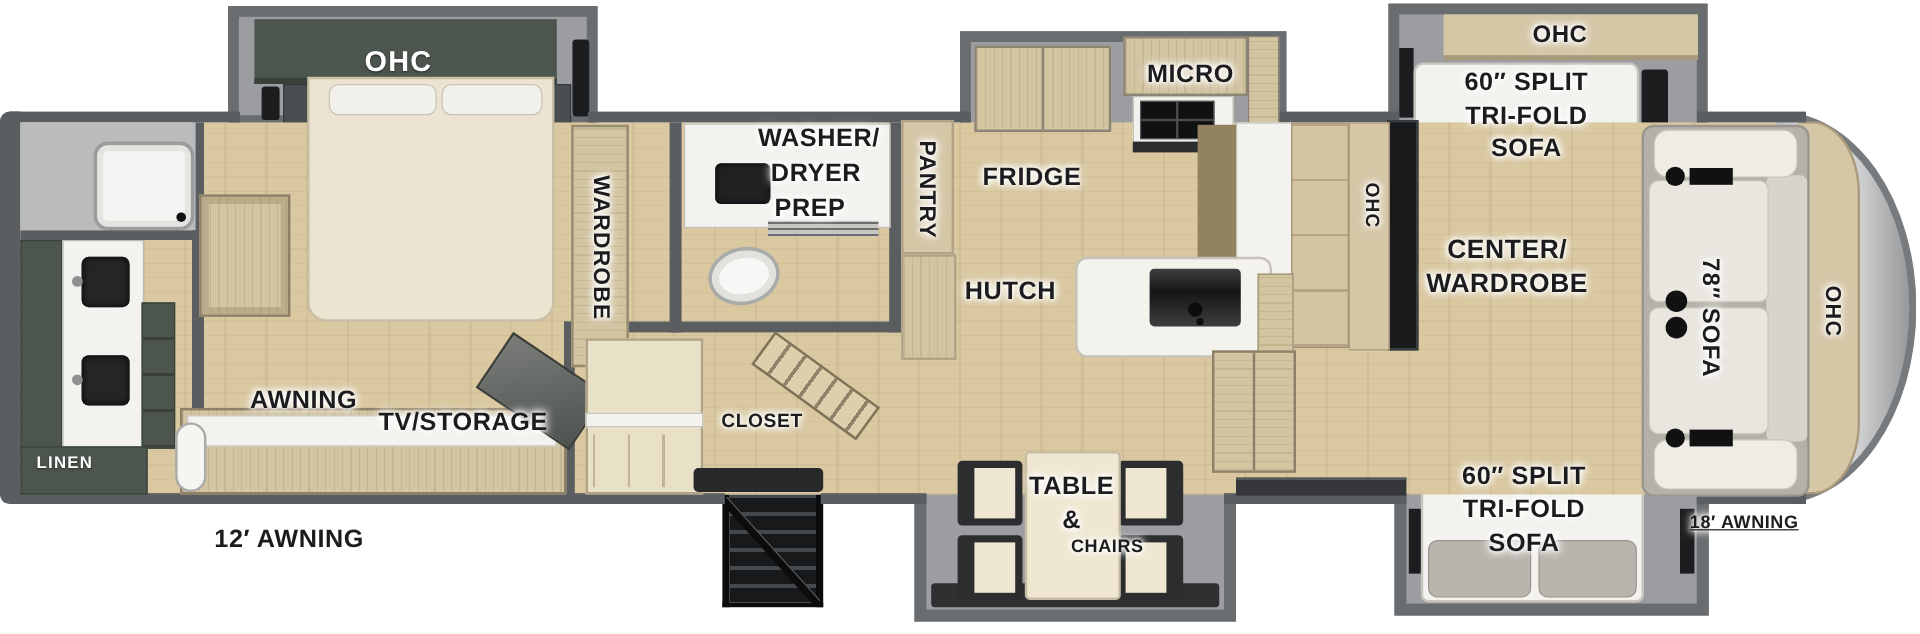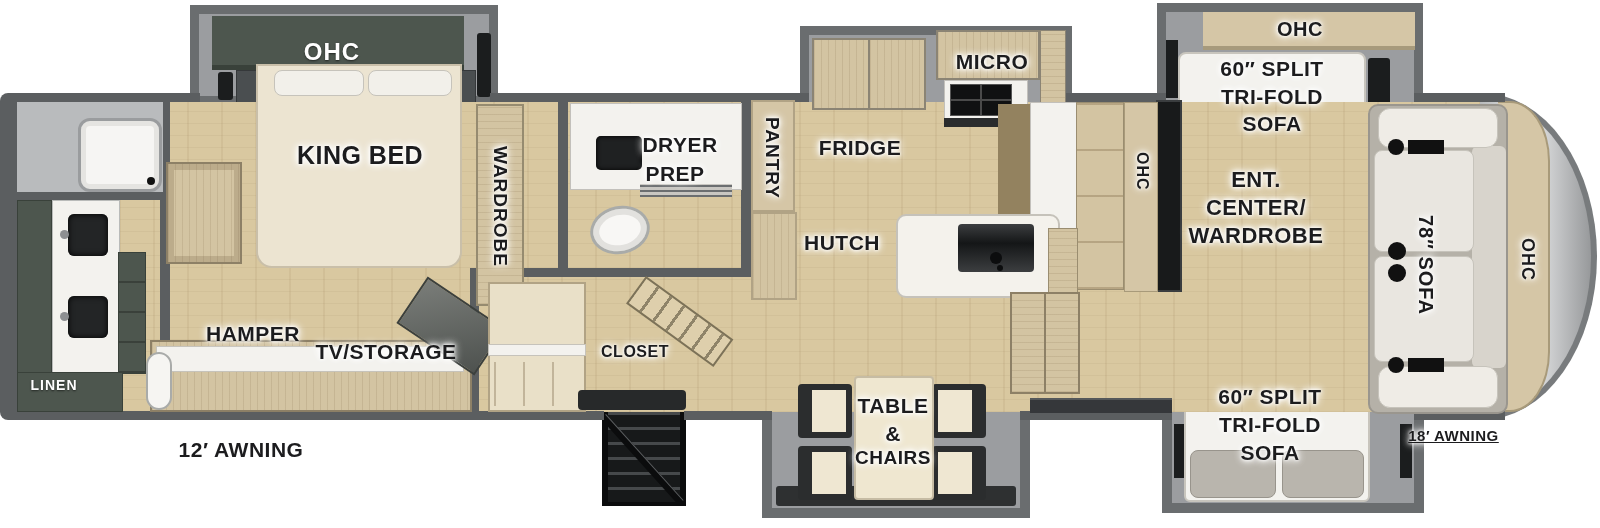--- a/index.html
+++ b/index.html
@@ -158,41 +158,40 @@
   <div class="abs" style="left:1374px;top:150px;width:100px;height:102px;background:#e9e6e0;border:1px solid #c6c3bb;border-radius:8px;"></div>
   <div class="abs" style="left:1374px;top:256px;width:100px;height:106px;background:#e9e6e0;border:1px solid #c6c3bb;border-radius:8px;"></div>
   <div class="abs" style="left:1408px;top:140px;width:36px;height:14px;background:#111;"></div>
   <div class="abs" style="left:1388px;top:139px;width:16px;height:16px;background:#111;border-radius:50%;"></div>
   <div class="abs" style="left:1388px;top:242px;width:18px;height:18px;background:#111;border-radius:50%;"></div>
   <div class="abs" style="left:1388px;top:264px;width:18px;height:18px;background:#111;border-radius:50%;"></div>
   <div class="abs" style="left:1408px;top:358px;width:36px;height:14px;background:#111;"></div>
   <div class="abs" style="left:1388px;top:357px;width:16px;height:16px;background:#111;border-radius:50%;"></div>
 
   <div class="abs wlbl" style="left:262px;top:38px;width:140px;font-size:24px;">OHC</div>
-  <div class="abs lbl" style="left:268px;top:142px;width:184px;font-size:25px;">KING BED</div>
   <div class="abs vlbl" style="left:480px;top:112px;width:40px;height:188px;font-size:19px;">WARDROBE</div>
   <div class="abs wlbl" style="left:6px;top:377px;width:96px;font-size:14px;">LINEN</div>
-  <div class="abs lbl" style="left:193px;top:322px;width:120px;font-size:21px;">HAMPER</div>
+  <div class="abs lbl" style="left:193px;top:322px;width:120px;font-size:21px;">AWNING</div>
   <div class="abs lbl" style="left:296px;top:340px;width:180px;font-size:21px;">TV/STORAGE</div>
+  <div class="abs lbl" style="left:600px;top:104px;width:165px;font-size:21px;">WASHER/</div>
   <div class="abs lbl" style="left:600px;top:133px;width:160px;font-size:21px;">DRYER</div>
   <div class="abs lbl" style="left:600px;top:162px;width:150px;font-size:21px;">PREP</div>
   <div class="abs vlbl" style="left:752px;top:106px;width:40px;height:104px;font-size:19px;">PANTRY</div>
   <div class="abs lbl" style="left:575px;top:343px;width:120px;font-size:16px;">CLOSET</div>
   <div class="abs lbl" style="left:800px;top:136px;width:120px;font-size:21px;">FRIDGE</div>
   <div class="abs lbl" style="left:932px;top:50px;width:120px;font-size:21px;">MICRO</div>
   <div class="abs lbl" style="left:782px;top:231px;width:120px;font-size:21px;">HUTCH</div>
   <div class="abs vlbl" style="left:1128px;top:142px;width:28px;height:58px;font-size:16px;">OHC</div>
   <div class="abs lbl" style="left:833px;top:394px;width:120px;font-size:21px;">TABLE</div>
   <div class="abs lbl" style="left:833px;top:422px;width:120px;font-size:21px;">&amp;</div>
-  <div class="abs lbl" style="left:833px;top:448px;width:120px;font-size:19px;">CHAIRS</div>
+  <div class="abs lbl" style="left:833px;top:448px;width:120px;font-size:15px;text-align:right;">CHAIRS</div>
   <div class="abs lbl" style="left:1240px;top:18px;width:120px;font-size:20px;">OHC</div>
   <div class="abs lbl" style="left:1192px;top:57px;width:160px;font-size:21px;">60″ SPLIT</div>
   <div class="abs lbl" style="left:1192px;top:85px;width:160px;font-size:21px;">TRI-FOLD</div>
   <div class="abs lbl" style="left:1192px;top:112px;width:160px;font-size:21px;">SOFA</div>
-  <div class="abs lbl" style="left:1176px;top:168px;width:160px;font-size:22px;">ENT.</div>
   <div class="abs lbl" style="left:1176px;top:196px;width:160px;font-size:22px;">CENTER/</div>
   <div class="abs lbl" style="left:1176px;top:224px;width:160px;font-size:22px;">WARDROBE</div>
   <div class="abs vlbl" style="left:1408px;top:198px;width:34px;height:134px;font-size:20px;">78″ SOFA</div>
   <div class="abs vlbl" style="left:1512px;top:224px;width:30px;height:70px;font-size:18px;">OHC</div>
   <div class="abs lbl" style="left:1190px;top:385px;width:160px;font-size:21px;">60″ SPLIT</div>
   <div class="abs lbl" style="left:1190px;top:413px;width:160px;font-size:21px;">TRI-FOLD</div>
   <div class="abs lbl" style="left:1190px;top:441px;width:160px;font-size:21px;">SOFA</div>
   <div class="abs lbl" style="left:166px;top:438px;width:150px;font-size:21px;">12′ AWNING</div>
   <div class="abs lbl" style="left:1376px;top:428px;width:155px;font-size:15px;text-decoration:underline;">18′ AWNING</div>
 

